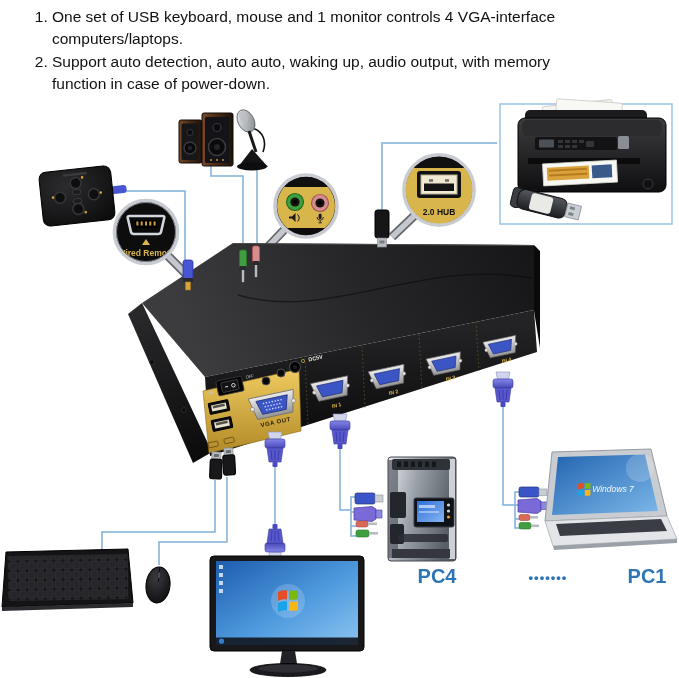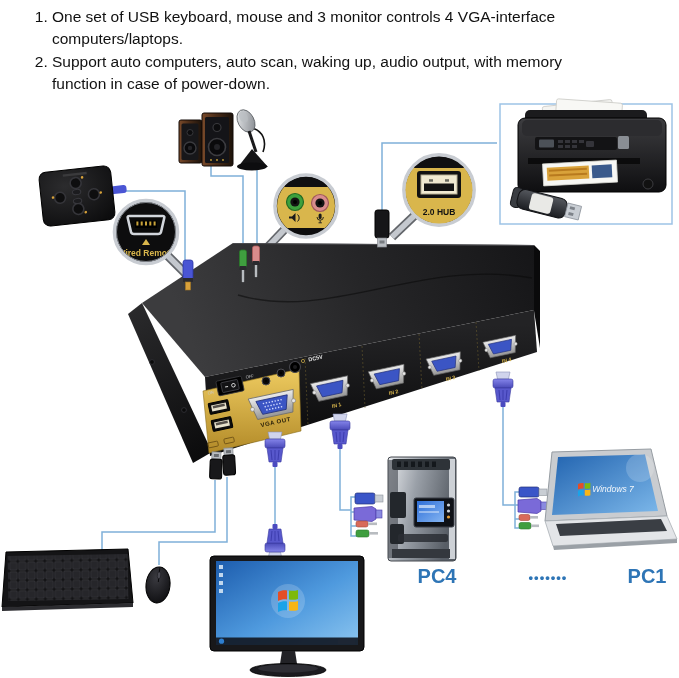--- a/index.html
+++ b/index.html
@@ -9,22 +9,22 @@
   .notes ol{margin:4px 0 0 0;padding-left:52px;font-size:15.5px;line-height:22px;}
   .notes li{max-width:555px;margin-bottom:1px;}
   .diagram{position:absolute;left:0;top:0;width:679px;height:678px;}
   svg text{font-family:"Liberation Sans",sans-serif;}
 </style>
 </head>
 <body>
 
 <div class="notes">
   <ol>
-    <li>One set of USB keyboard, mouse and 3 monitor controls 4 VGA-interface computers/laptops.</li>
-    <li>Support auto computers, auto scan, waking up, audio output, with memory function in case of power-down.</li>
+    <li>One set of USB keyboard, mouse and 1 monitor controls 4 VGA-interface computers/laptops.</li>
+    <li>Support auto detection, auto auto, waking up, audio output, with memory function in case of power-down.</li>
   </ol>
 </div>
 
 <svg class="diagram" viewBox="0 0 679 678">
 <defs>
   <linearGradient id="gradTop" gradientUnits="userSpaceOnUse" x1="205" y1="377" x2="533" y2="245">
     <stop offset="0" stop-color="#3c3c3e"></stop>
         <stop offset="0.5" stop-color="#262628"></stop>
         <stop offset="1" stop-color="#161618"></stop>
   </linearGradient>

